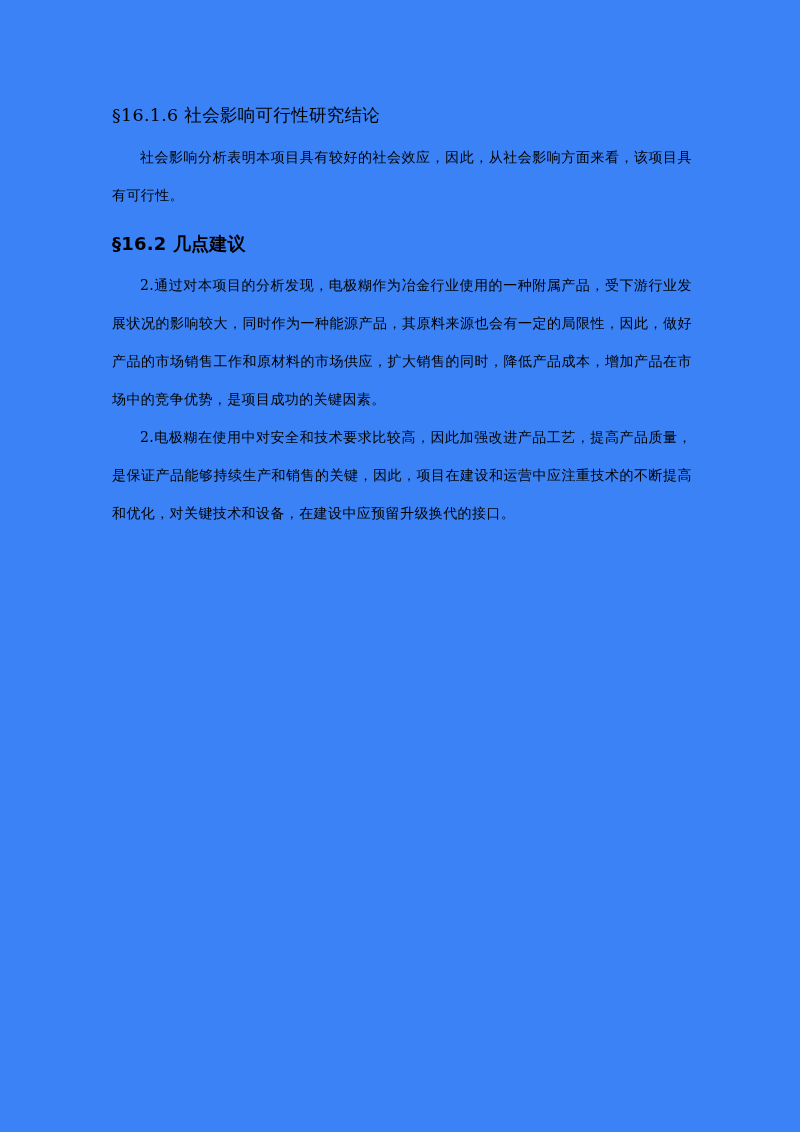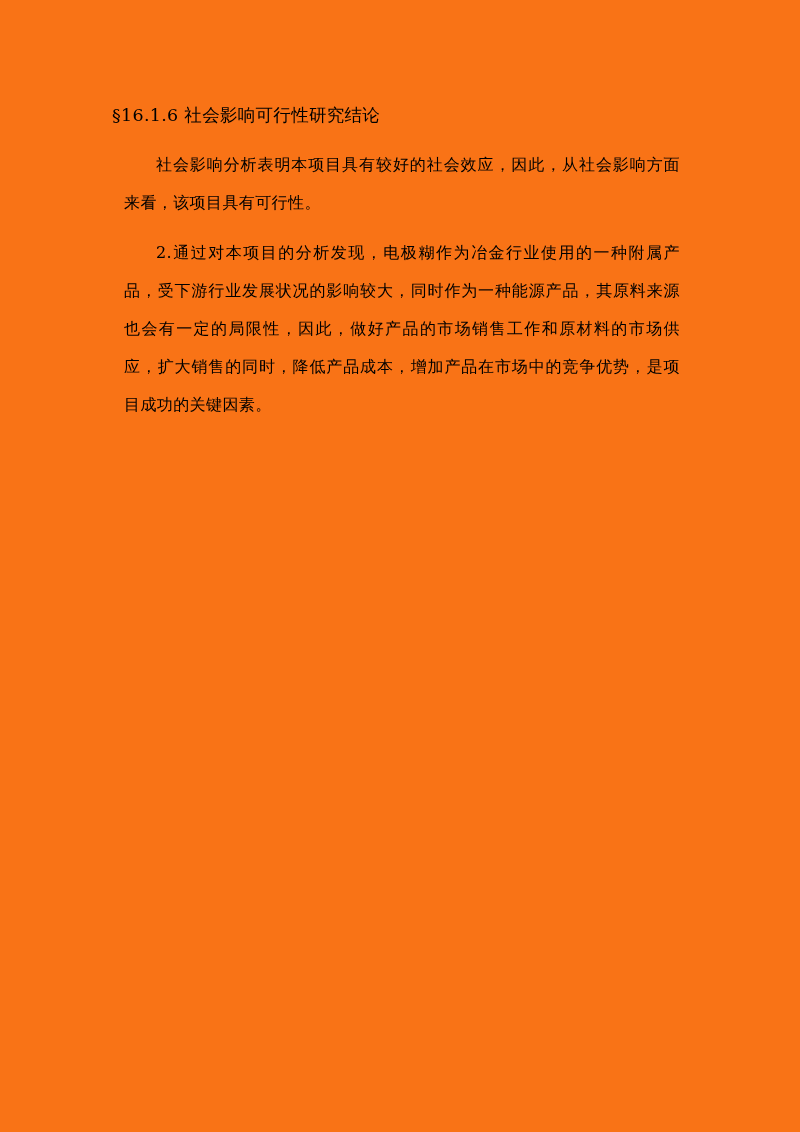--- a/index.html
+++ b/index.html
@@ -11,21 +11,21 @@
     width: 800px;
     height: 1132px;
     font-family: "DejaVu Serif", "Liberation Serif", serif;
     color: #000000;
     overflow: hidden;
   }
   .page {
     position: relative;
     width: 800px;
     height: 1132px;
-    background: #f97316;
+    background: #3b82f6;
     box-sizing: border-box;
   }
   .content {
     position: absolute;
     left: 112px;
     top: 96px;
     width: 580px;
   }
   .heading-sub {
     font-family: "DejaVu Serif", "Liberation Serif", serif;
@@ -37,40 +37,42 @@
   }
   .heading-main {
     font-family: "DejaVu Sans", "Liberation Sans", sans-serif;
     font-size: 18px;
     font-weight: bold;
     line-height: 40px;
     letter-spacing: 0.2px;
     margin: 10px 0 2px 0;
   }
   p.body-par {
-    font-size: 16px;
+    font-size: 14px;
     line-height: 38px;
     letter-spacing: 0.4px;
-    margin: 12px;
+    margin: 0;
     text-align: justify;
     text-justify: inter-ideograph;
     text-indent: 2em;
     word-break: break-all;
   }
 </style>
 </head>
 <body>
 
 <div class="page">
   <div class="content">
 
     <div class="heading-sub">§16.1.6 社会影响可行性研究结论</div>
 
     <p class="body-par">社会影响分析表明本项目具有较好的社会效应，因此，从社会影响方面来看，该项目具有可行性。</p>
 
+    <div class="heading-main">§16.2 几点建议</div>
 
     <p class="body-par">2.通过对本项目的分析发现，电极糊作为冶金行业使用的一种附属产品，受下游行业发展状况的影响较大，同时作为一种能源产品，其原料来源也会有一定的局限性，因此，做好产品的市场销售工作和原材料的市场供应，扩大销售的同时，降低产品成本，增加产品在市场中的竞争优势，是项目成功的关键因素。</p>
 
+    <p class="body-par">2.电极糊在使用中对安全和技术要求比较高，因此加强改进产品工艺，提高产品质量，是保证产品能够持续生产和销售的关键，因此，项目在建设和运营中应注重技术的不断提高和优化，对关键技术和设备，在建设中应预留升级换代的接口。</p>
 
 
 
   </div>
 </div>
 
 </body></html>

